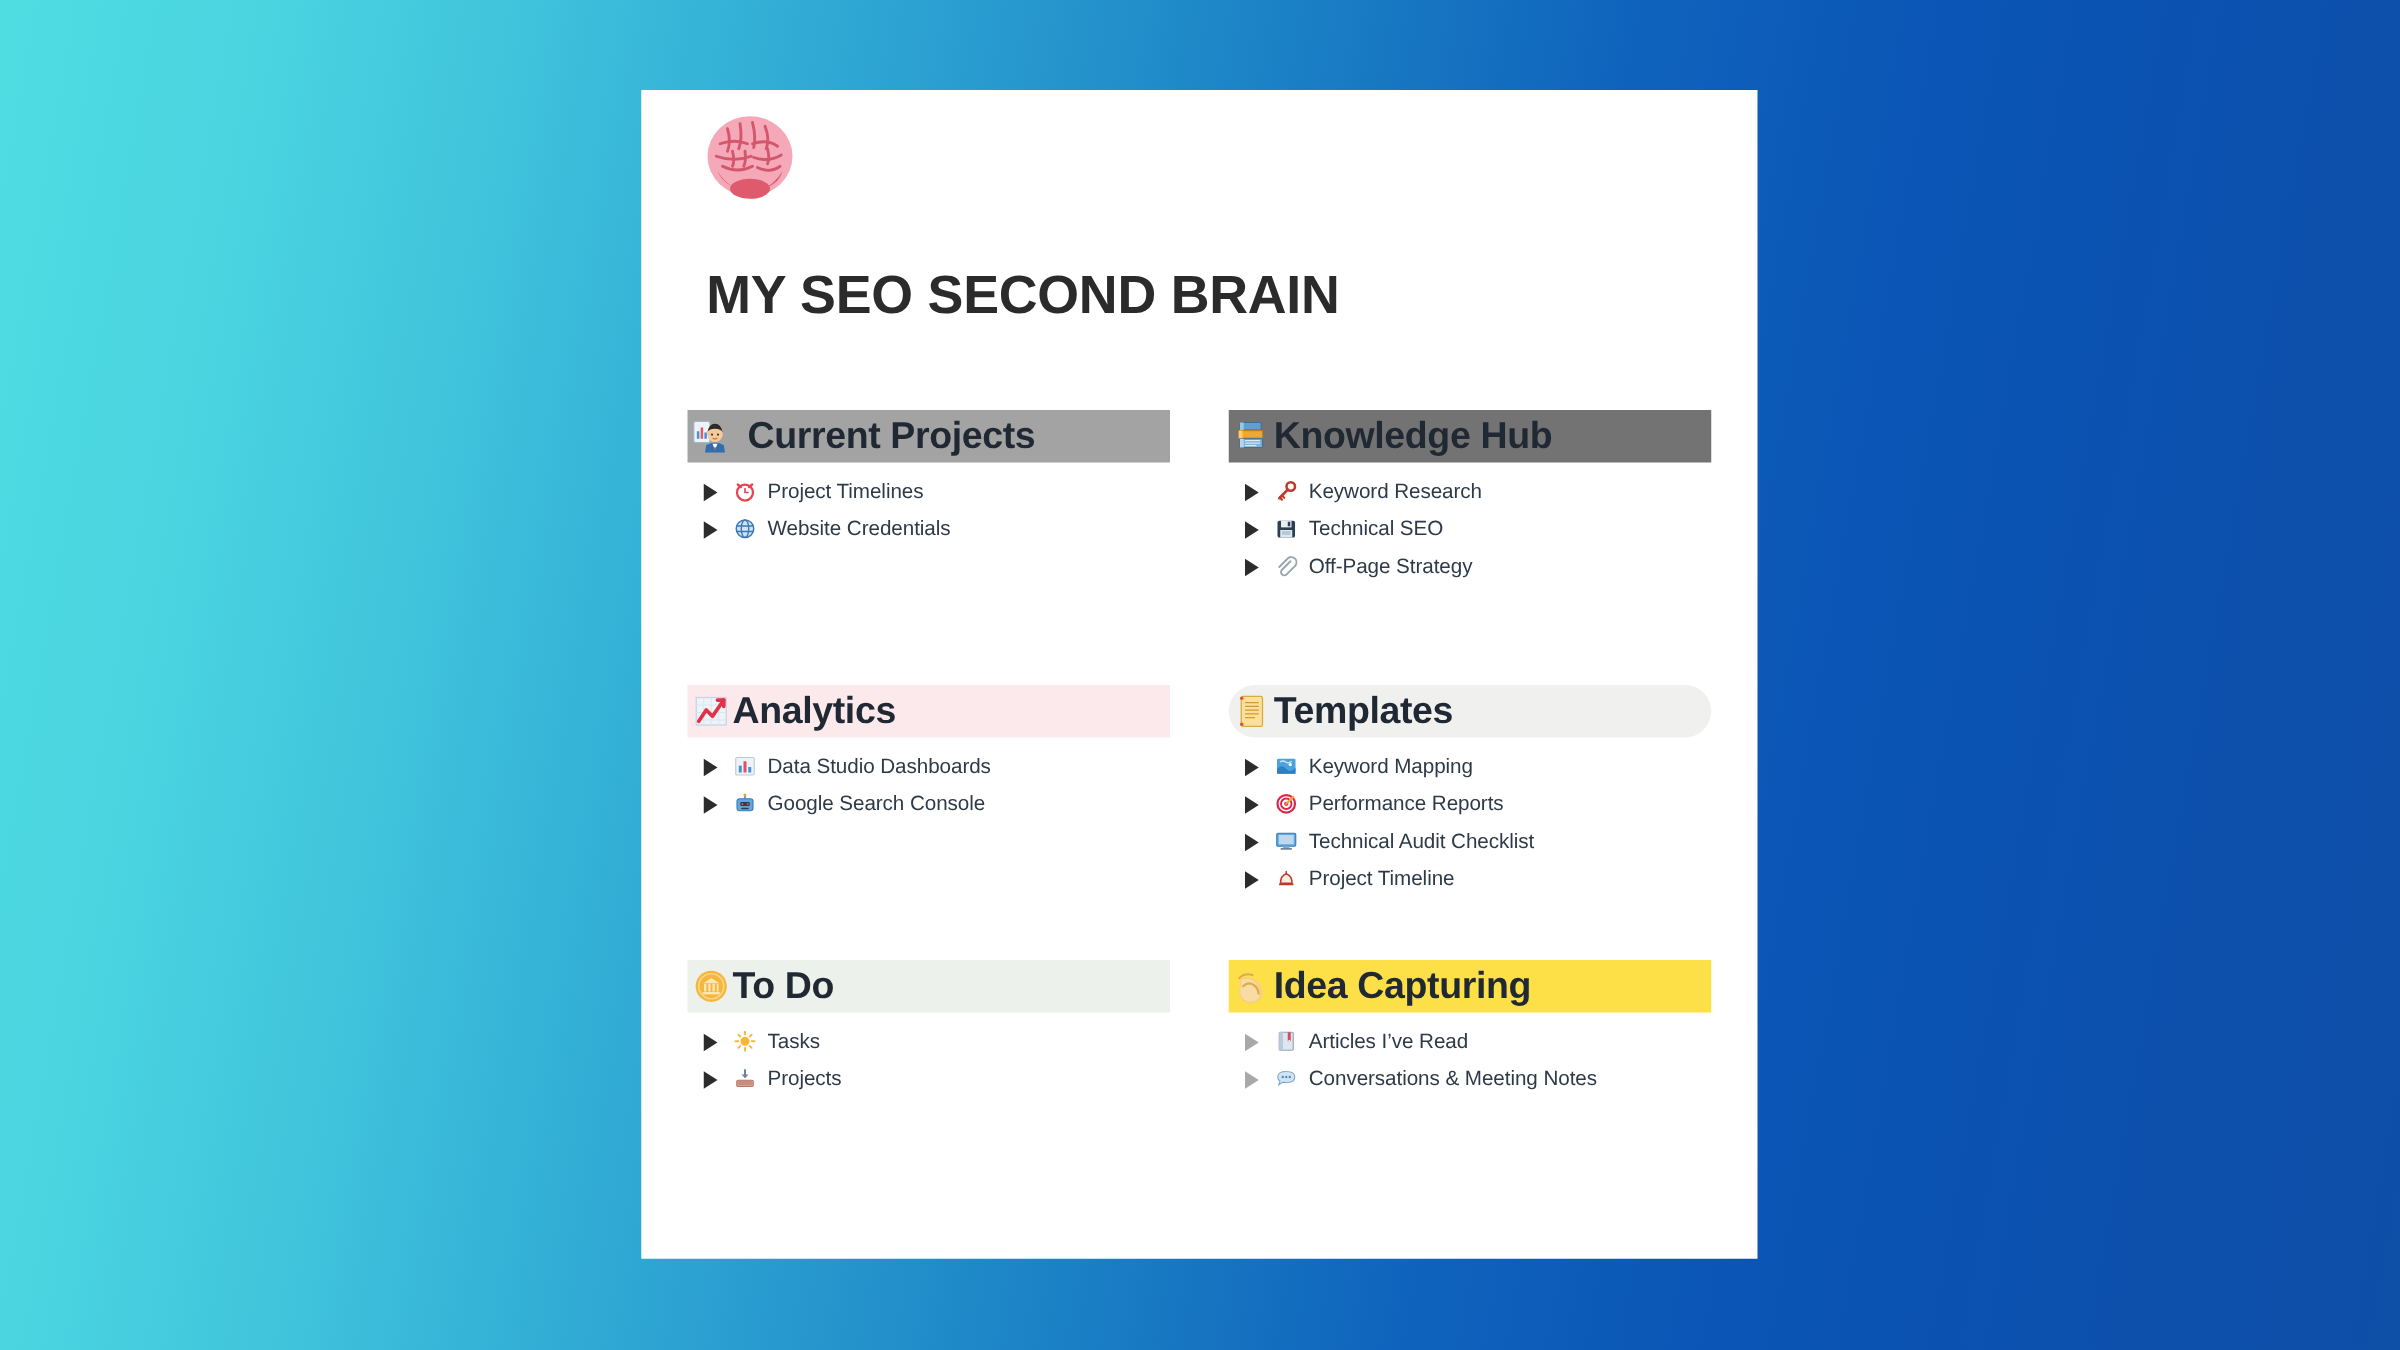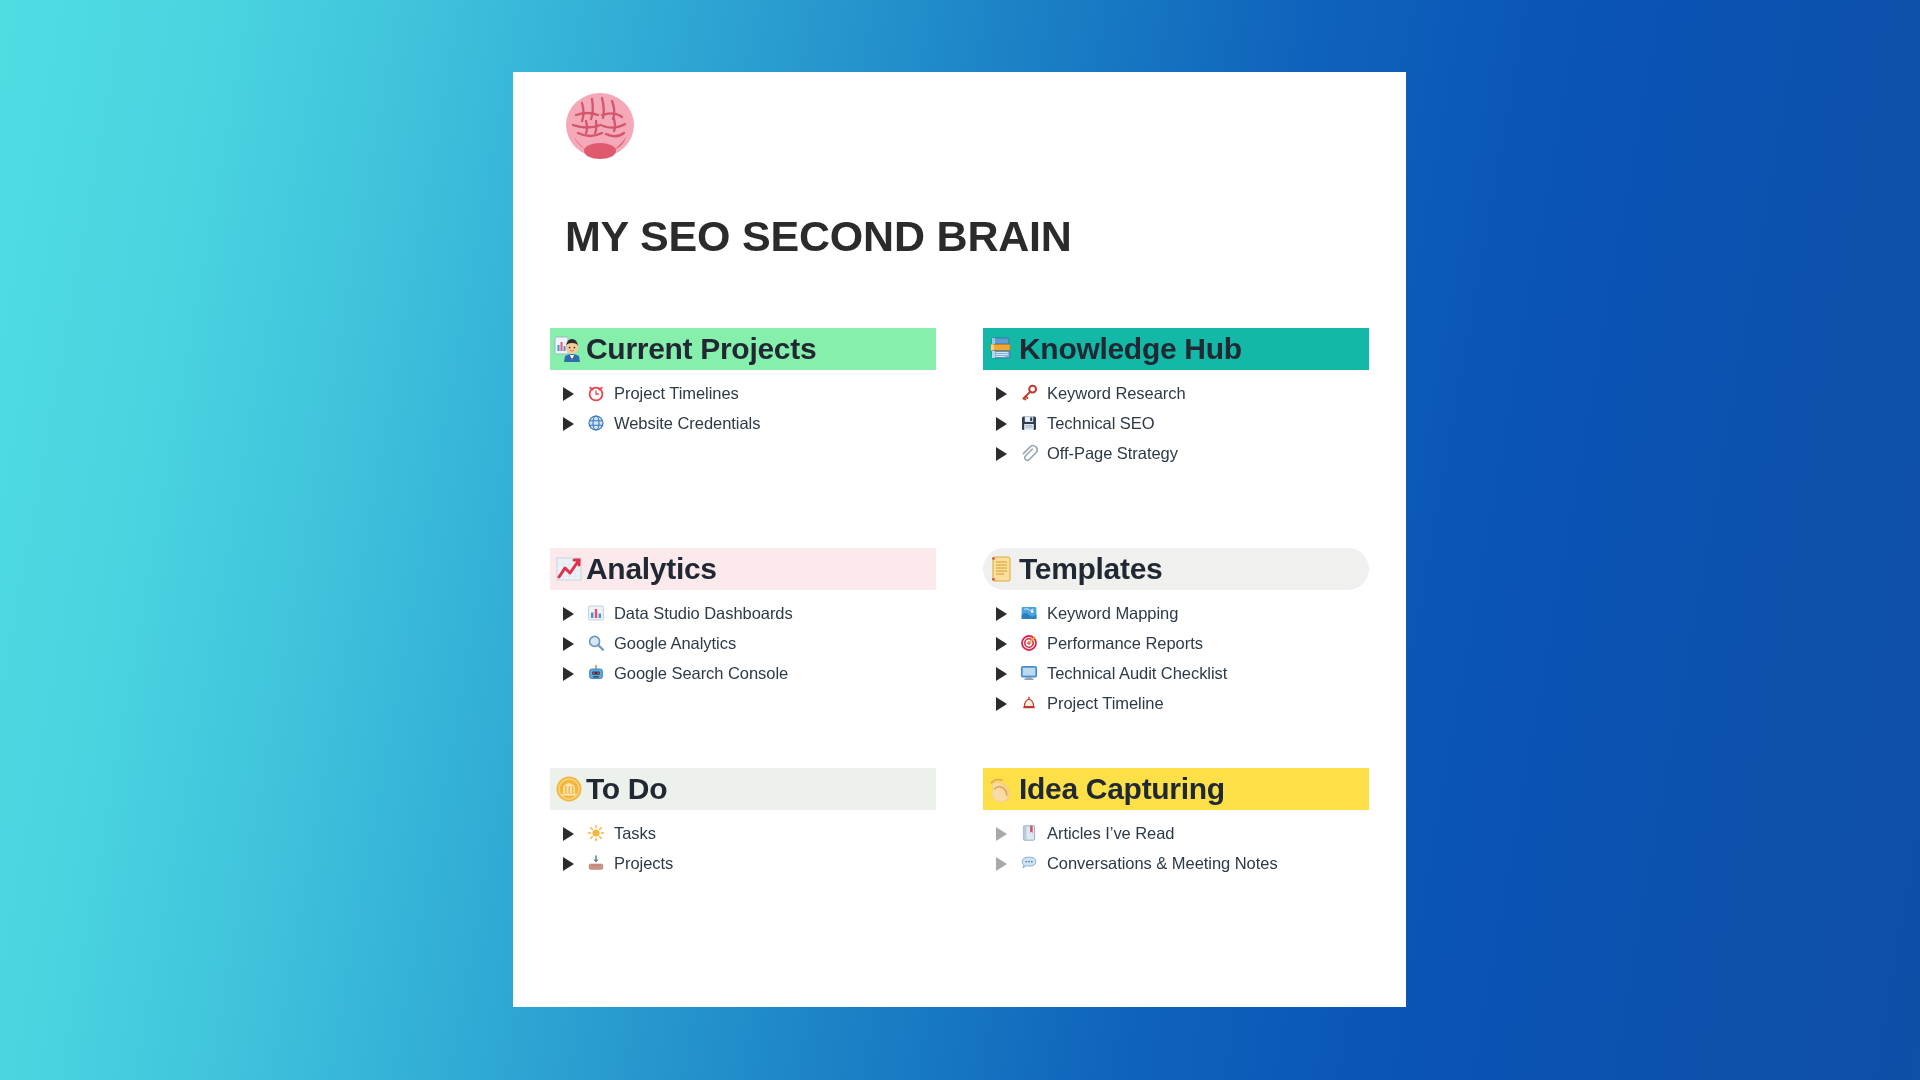--- a/index.html
+++ b/index.html
@@ -100,22 +100,22 @@
 
   .sec-title {
     font-size: 30px;
     font-weight: 600;
     color: #1f2833;
     font-family: "Liberation Sans", sans-serif;
     letter-spacing: -0.3px;
   }
 
   
-  .bg-blue   { background: #86efac; }
-  .bg-cream  { background: #14b8a6; }
+  .bg-blue   { background: #a3a3a3; gap: 12px; }
+  .bg-cream  { background: #737373; }
   .bg-pink   { background: #fce9ec; }
   .bg-gray   { background: #f0f0ee; border-radius: 21px; }
   .bg-green  { background: #ecf1eb; }
   .bg-peach  { background: #fde047; }
 
   
   .items { margin-top: 8px; }
 
   .item {
     display: flex;
@@ -322,30 +322,20 @@
                 <rect x="7.8" y="5" width="2.4" height="9" fill="#e0506b"></rect>
                 <rect x="11.6" y="9.6" width="2.4" height="4.4" fill="#4a90d9"></rect>
               </svg>
             </span>
             <span class="item-label">Data Studio Dashboards</span>
           </div>
           <div class="item">
             <span class="toggle"></span>
             <span class="item-emoji">
               <svg viewBox="0 0 18 18" xmlns="http://www.w3.org/2000/svg">
-                <circle cx="7.6" cy="7.4" r="5" fill="#d7e7f5" stroke="#6f97bb" stroke-width="1.6"></circle>
-                <path d="M11.4 11.2 L16 15.8" stroke="#6f97bb" stroke-width="2.2" stroke-linecap="round"></path>
-              </svg>
-            </span>
-            <span class="item-label">Google Analytics</span>
-          </div>
-          <div class="item">
-            <span class="toggle"></span>
-            <span class="item-emoji">
-              <svg viewBox="0 0 18 18" xmlns="http://www.w3.org/2000/svg">
                 <rect x="2.6" y="5" width="12.8" height="9.6" rx="2.2" fill="#5fa8e0" stroke="#3a7cb3" stroke-width="0.9"></rect>
                 <rect x="5.2" y="7.6" width="7.6" height="3.2" rx="0.8" fill="#2b3d4f"></rect>
                 <circle cx="6.9" cy="9.2" r="0.9" fill="#e8434f"></circle>
                 <circle cx="11.1" cy="9.2" r="0.9" fill="#e8434f"></circle>
                 <path d="M9 2.2 v2.6" stroke="#3a7cb3" stroke-width="1.2"></path>
                 <circle cx="9" cy="1.9" r="1.2" fill="#f0a832"></circle>
                 <rect x="6" y="12.2" width="6" height="1.2" rx="0.5" fill="#2b3d4f"></rect>
               </svg>
             </span>
             <span class="item-label">Google Search Console</span>

